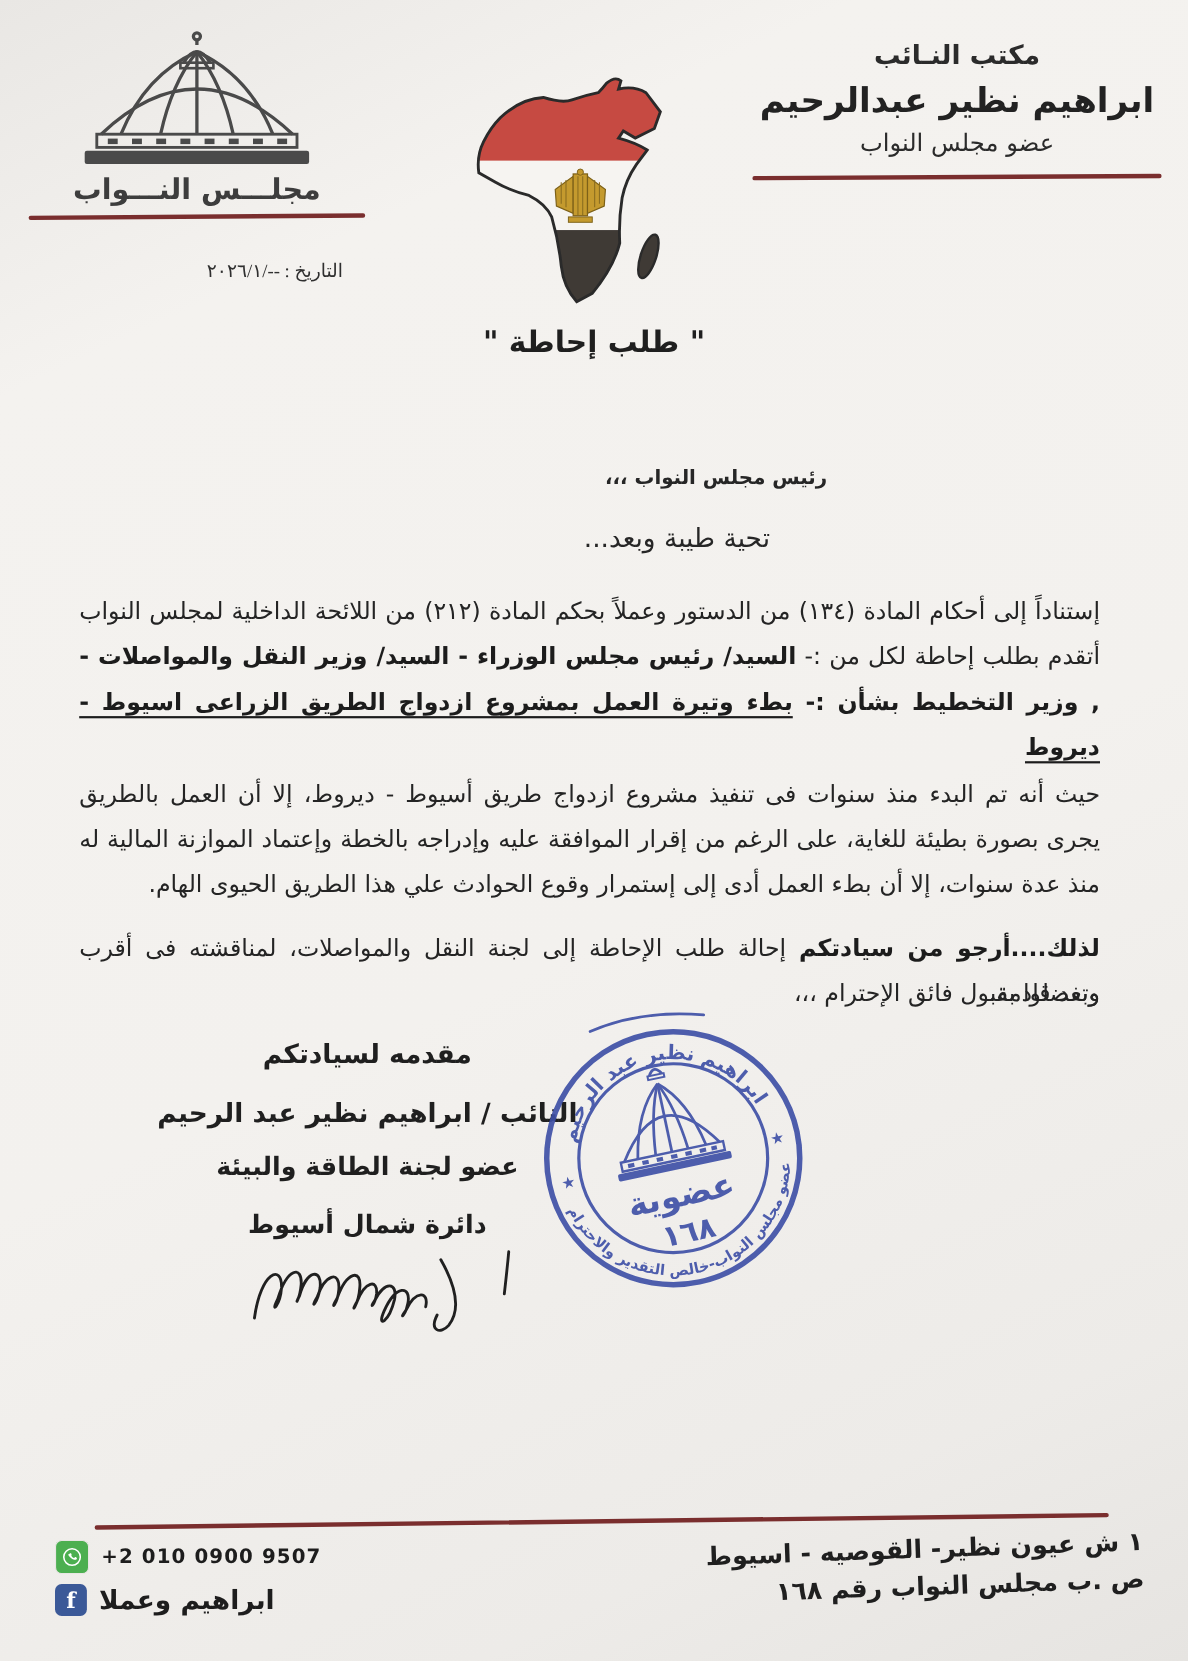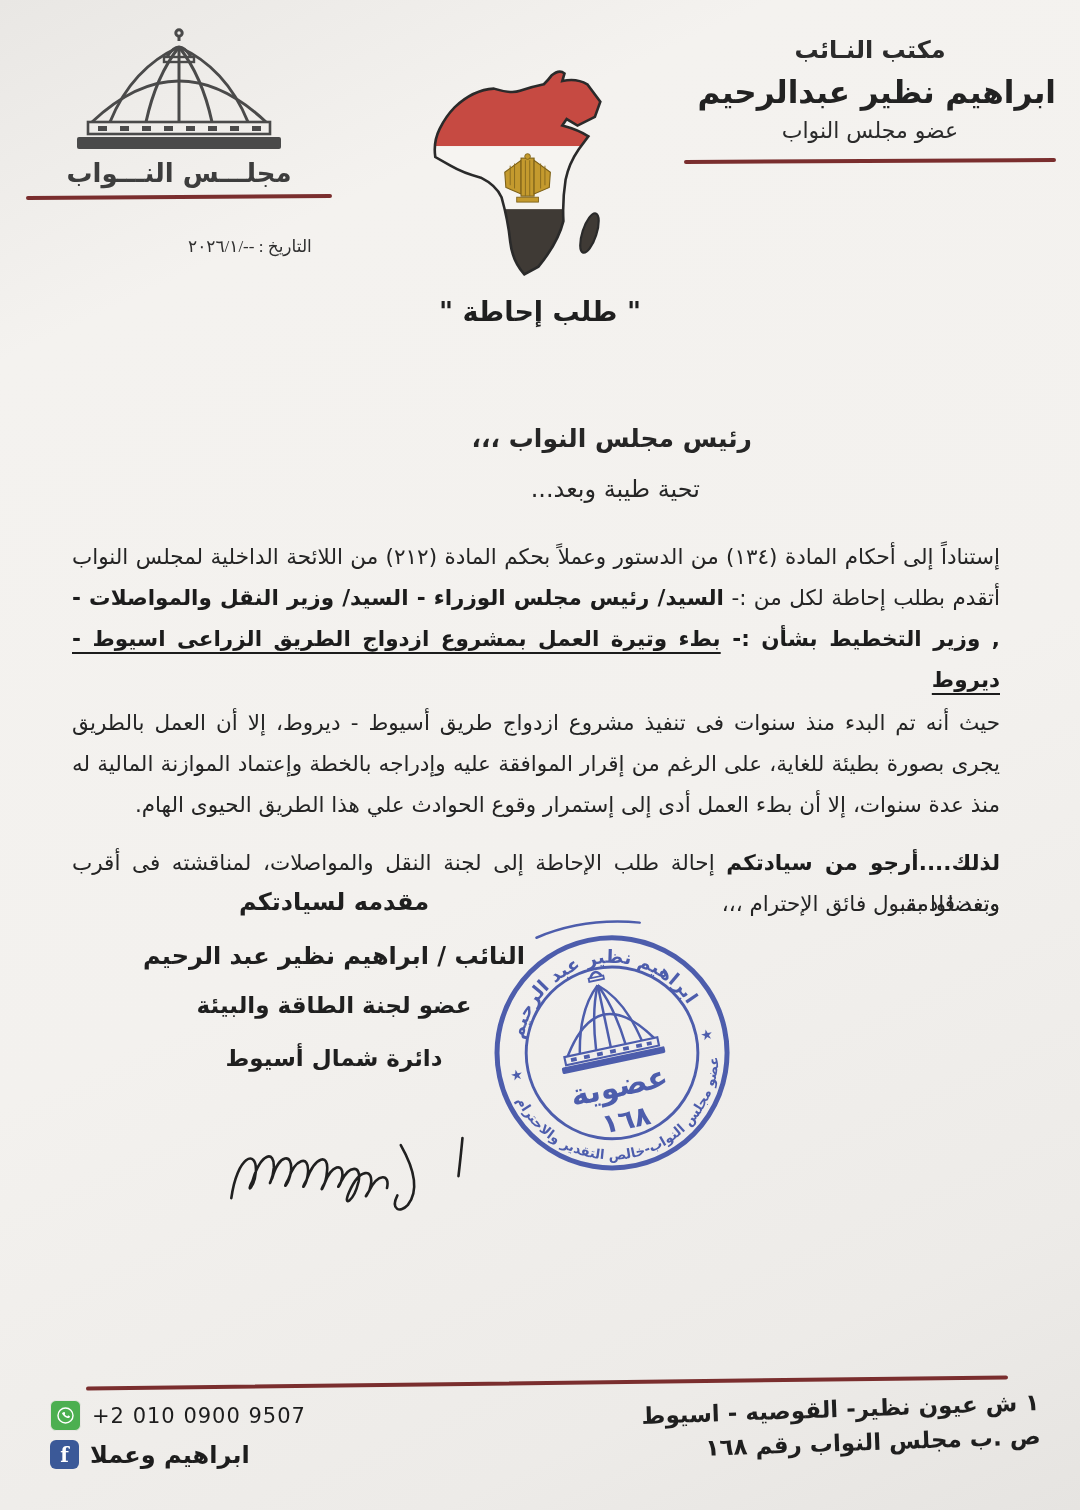--- a/index.html
+++ b/index.html
@@ -12,54 +12,54 @@
   .maroon-rule{height:4px;background:#7a2e2e;border-radius:2px;}
   
   .hleft{position:absolute;left:26px;top:26px;width:306px;text-align:center;}
   .hleft .logo-caption{font-weight:bold;font-size:26px;color:#3d3d3d;letter-spacing:0;margin-top:-4px;}
   .hleft .maroon-rule{margin-top:7px;transform:rotate(-.4deg);}
   .date-line{position:absolute;left:188px;top:236px;font-size:17px;color:#2f2f2f;font-family:Liberation Serif, serif;}
   .date-line .val{display:inline-block;direction:ltr;unicode-bidi:isolate;}
   .africa{position:absolute;left:414px;top:68px;width:238px;height:228px;}
   .hright{position:absolute;right:24px;top:36px;width:372px;text-align:center;}
   .hright .r1{font-size:24px;font-weight:bold;color:#2b2b2b;}
-  .hright .r2{font-size:31px;font-weight:bold;color:#222;margin-top:10px;text-align:right;}
+  .hright .r2{font-size:31px;font-weight:bold;color:#222;margin-top:10px;}
   .hright .r3{font-size:22px;font-weight:normal;color:#2b2b2b;margin-top:8px;}
   .hright .maroon-rule{margin-top:16px;transform:rotate(-.3deg);}
   
   .title{position:absolute;left:0;right:0;top:296px;text-align:center;font-size:27px;font-weight:bold;color:#1f1f1f;}
   .addr1{position:absolute;right:112px;top:358px;font-size:25px;font-weight:bold;}
-  .addr2{position:absolute;right:328px;top:424px;font-size:25px;font-weight:bold;}
+  .addr2{position:absolute;right:328px;top:424px;font-size:18px;font-weight:bold;}
   .addr3{position:absolute;right:380px;top:475px;font-size:24px;font-weight:normal;}
   .para{position:absolute;left:72px;right:80px;text-align:justify;font-size:21.5px;line-height:41px;color:#242424;}
   .p1{top:514px;}
   .p2{top:680px;}
   .p3{top:842px;}
   .b{font-weight:bold;color:#1c1c1c;}
   .u{text-decoration:underline;text-underline-offset:6px;text-decoration-thickness:2px;}
   .p3-l1{text-align:justify;text-align-last:justify;}
   .p3-l2{position:relative;text-align:right;line-height:41px;}
   .p3-l2 .closing{position:absolute;left:0;right:0;text-align:right;font-weight:normal;}
   
-  .sig{position:absolute;left:132px;top:888px;width:404px;text-align:center;font-weight:bold;color:#1f1f1f;}
+  .sig{position:absolute;left:132px;top:944px;width:404px;text-align:center;font-weight:bold;color:#1f1f1f;}
   .sig .s1{font-size:24px;margin-bottom:26px;}
   .sig .s2{font-size:24px;margin-bottom:22px;}
   .sig .s3{font-size:23px;margin-bottom:24px;}
   .sig .s4{font-size:23px;margin-top:27px;}
   .sig-scribble{position:absolute;left:218px;top:1118px;width:260px;height:104px;transform:rotate(-3deg);}
   
   .stamp{position:absolute;left:486px;top:918px;width:250px;height:260px;transform:rotate(-12deg);opacity:.9;}
   
   .f-rule{position:absolute;left:86px;right:72px;top:1381px;height:4px;background:#7a2e2e;border-radius:2px;transform:rotate(-.7deg);}
   .f-left{position:absolute;left:50px;top:1400px;direction:ltr;}
   .f-left .row{display:flex;align-items:center;gap:11px;margin-bottom:9px;}
   .tile{width:29px;height:29px;border-radius:6px;display:flex;align-items:center;justify-content:center;flex:0 0 auto;}
   .wa{background:#4caf50;border:1px solid #e8e6e3;}
   .fb{background:#3b5998;color:#fff;font-weight:bold;font-size:20px;font-family:"DejaVu Serif",serif;}
-  .phone{font-size:21px;font-weight:normal;color:#1d1d1d;letter-spacing:1px;}
+  .phone{font-size:18px;font-weight:bold;color:#1d1d1d;letter-spacing:1px;}
   .fbname{font-size:24px;font-weight:bold;color:#1d1d1d;}
   .f-right{position:absolute;right:40px;top:1396px;text-align:right;font-weight:bold;font-size:23px;color:#1f1f1f;transform:rotate(-2deg);}
   .f-right .a2{margin-top:8px;}
 </style>
 </head>
 <body>
 
 <div class="page">
 
   <div class="hleft">

